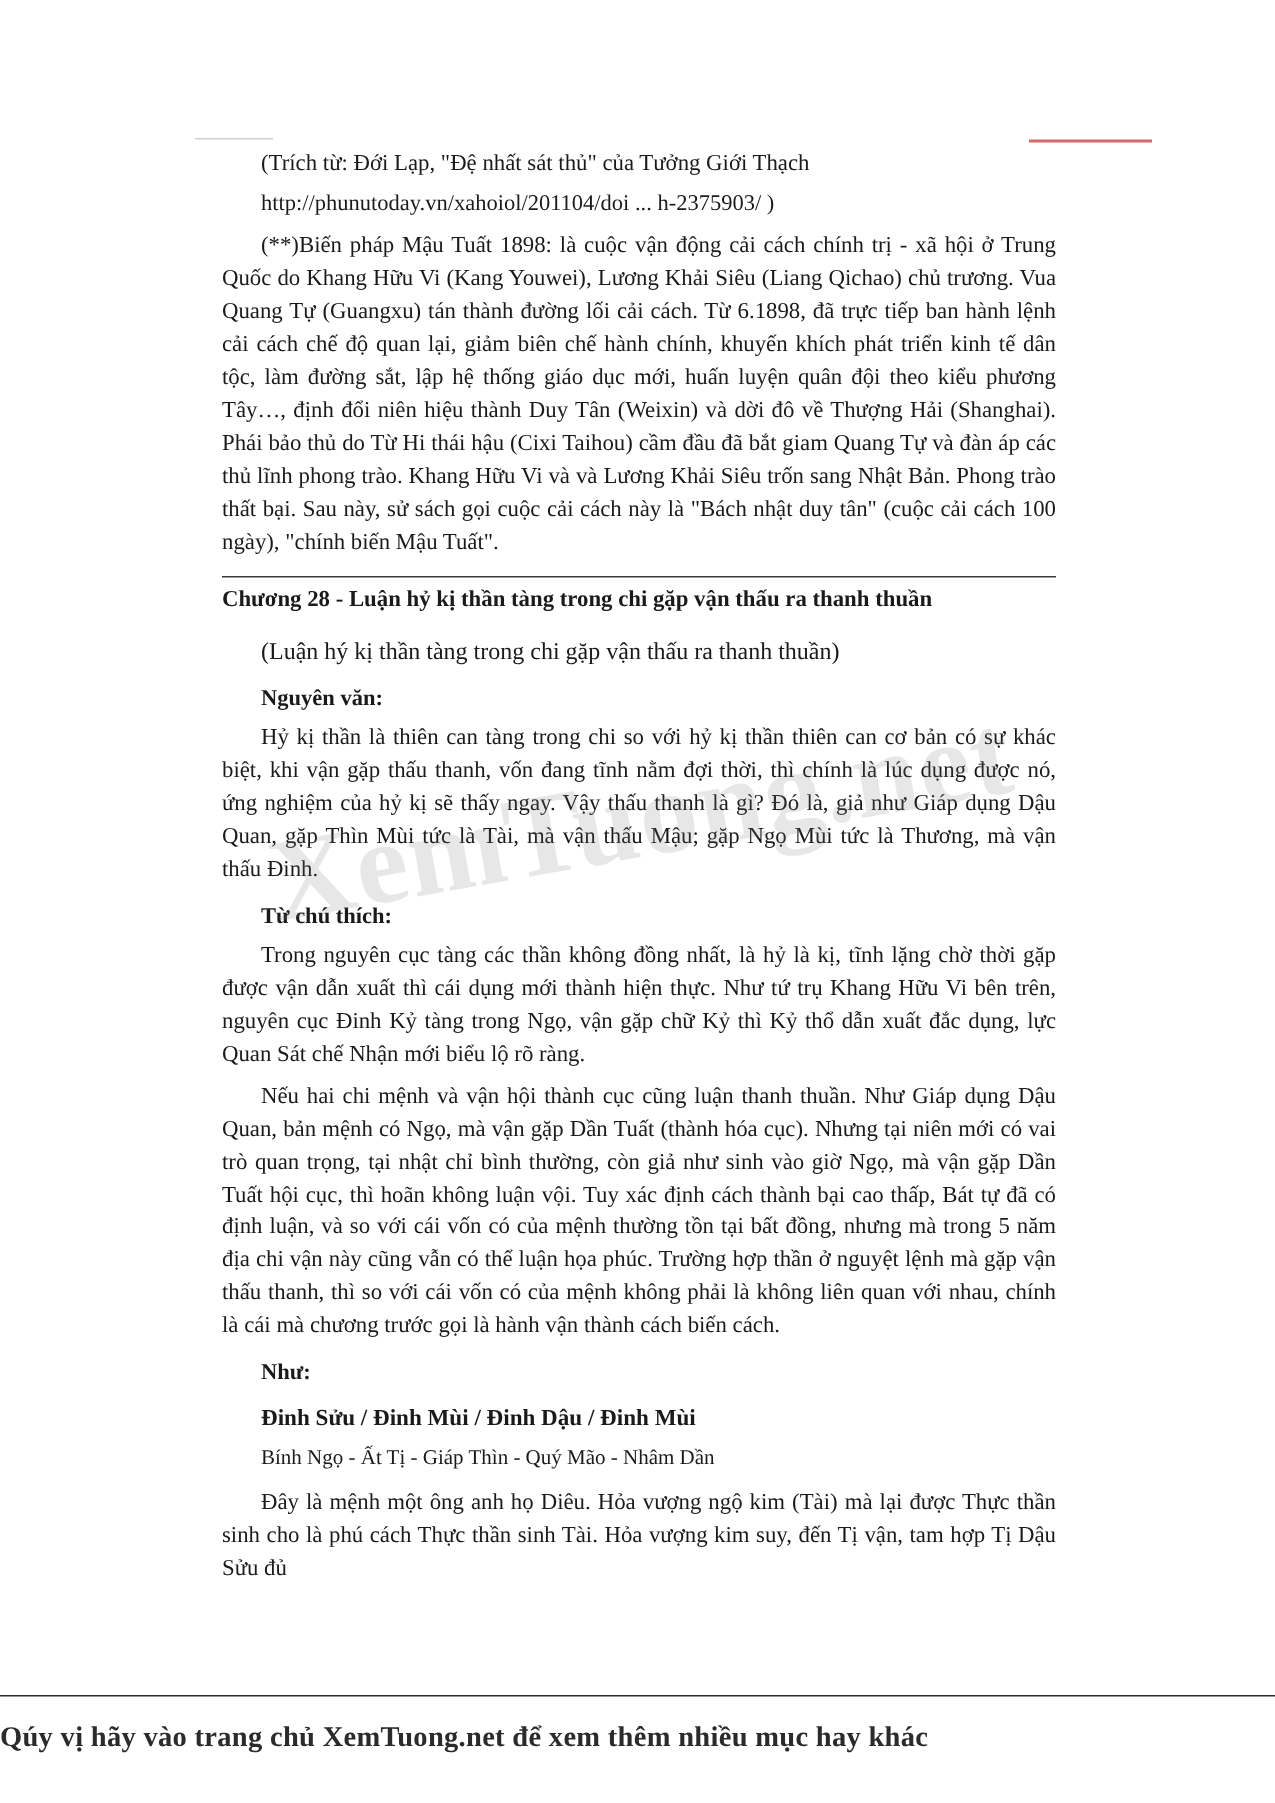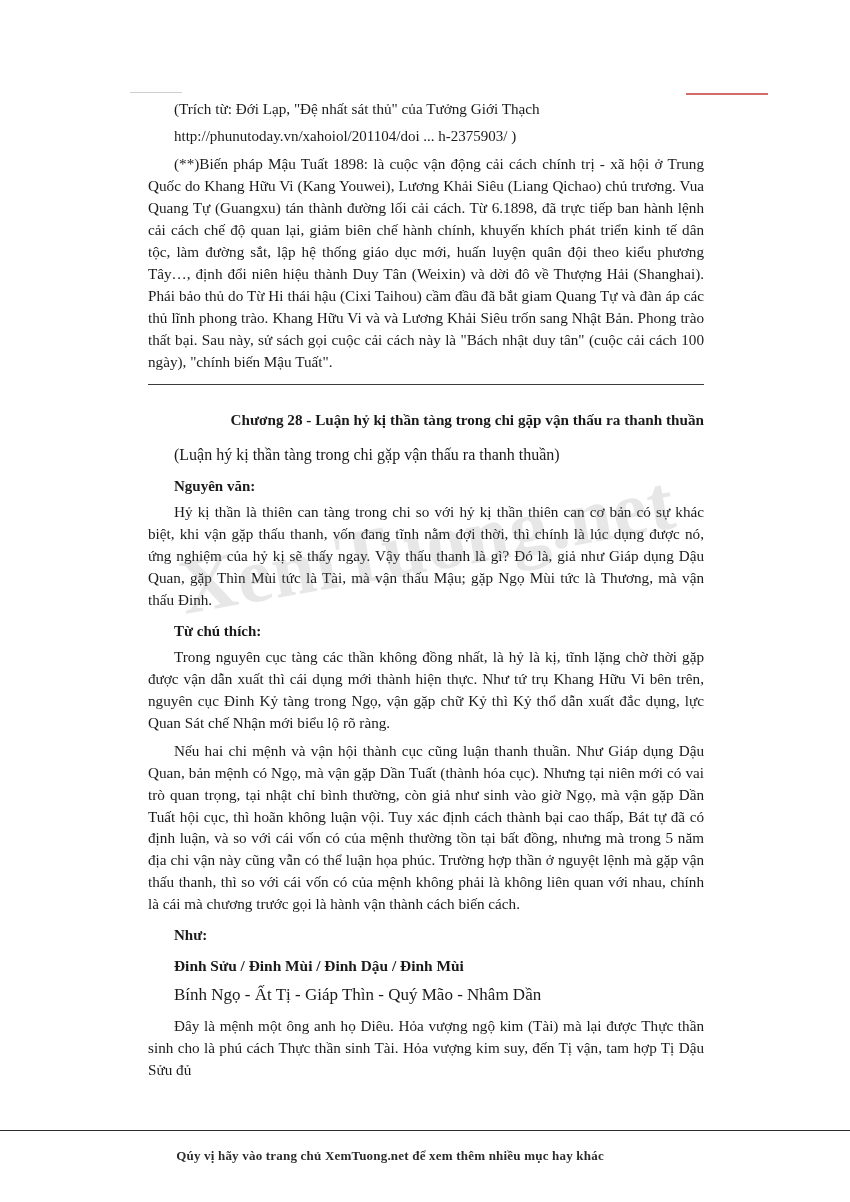--- a/index.html
+++ b/index.html
@@ -53,23 +53,23 @@
     text-align: justify;
     text-justify: inter-word;
   }
   p.indent {
     text-indent: 26px;
   }
   .chapter-head {
     margin: 12px 0 4px 0;
     font-size: 15.2px;
     font-weight: bold;
-    text-align: right;
+    text-align: left;
     border-top: 1px solid #3a3a3a;
-    padding-top: 24px;
+    padding-top: 4px;
     line-height: 1.4;
   }
   .subhead {
     margin: 10px 0 8px 0;
     font-size: 15.4px;
     font-weight: bold;
     text-indent: 26px;
     text-align: left;
   }
   .label {
@@ -85,21 +85,21 @@
     text-indent: 26px;
   }
   .pillars {
     margin: 8px 0 6px 0;
     font-size: 15.4px;
     font-weight: bold;
     text-indent: 26px;
   }
   .pillars2 {
     margin: 4px 0 8px 0;
-    font-size: 17px;
+    font-size: 14px;
     text-indent: 26px;
   }
   .page-number {
     position: absolute;
     left: 0;
     top: 1044px;
     width: 850px;
     text-align: right;
     font-size: 14.4px;
     margin-left: 36px;
@@ -110,22 +110,21 @@
     top: 1130px;
     width: 850px;
     height: 1px;
     background: #2b2b2b;
   }
   .footer {
     position: absolute;
     left: 0;
     top: 1148px;
     width: 780px;
-    text-align: center;
-    font-size: 13px;
+    font-size: 19px;
     font-weight: bold;
     letter-spacing: 0.2px;
   }
   .footer .brand {
     color: #2b2b2b;
   }
   
   .watermark {
     position: absolute;
     left: 42px;

